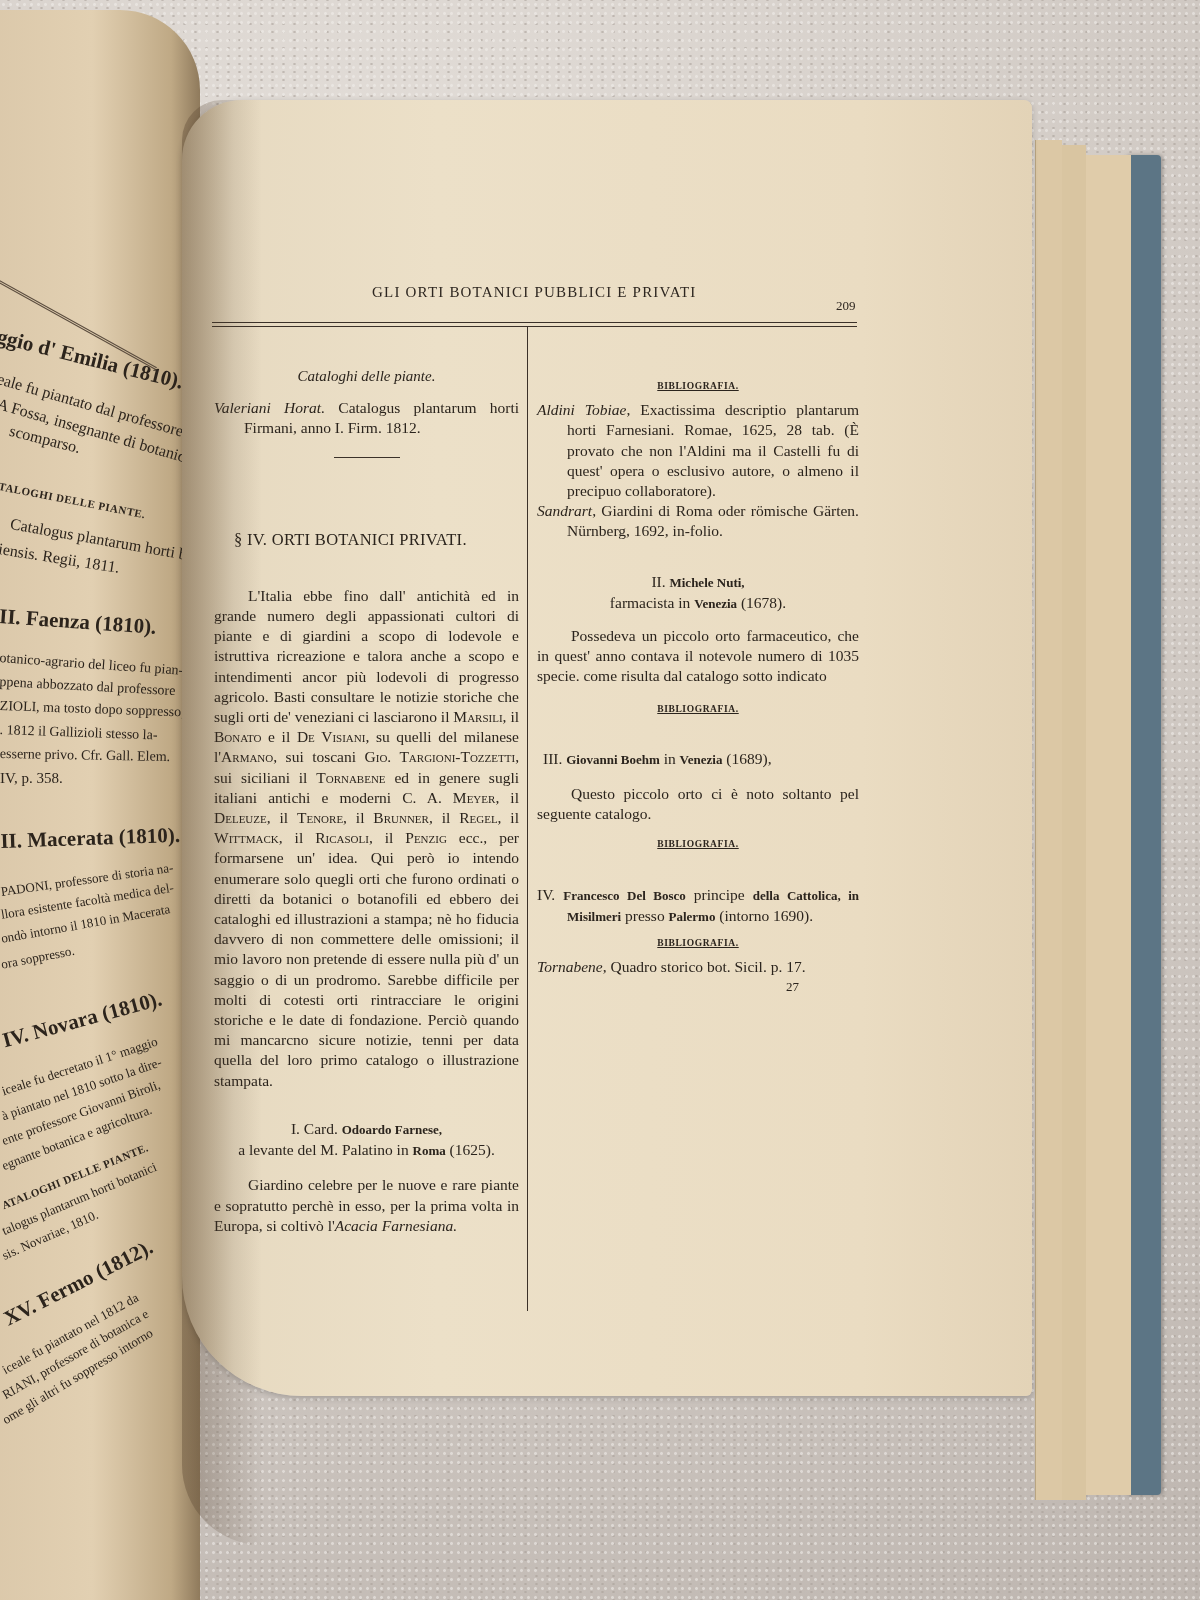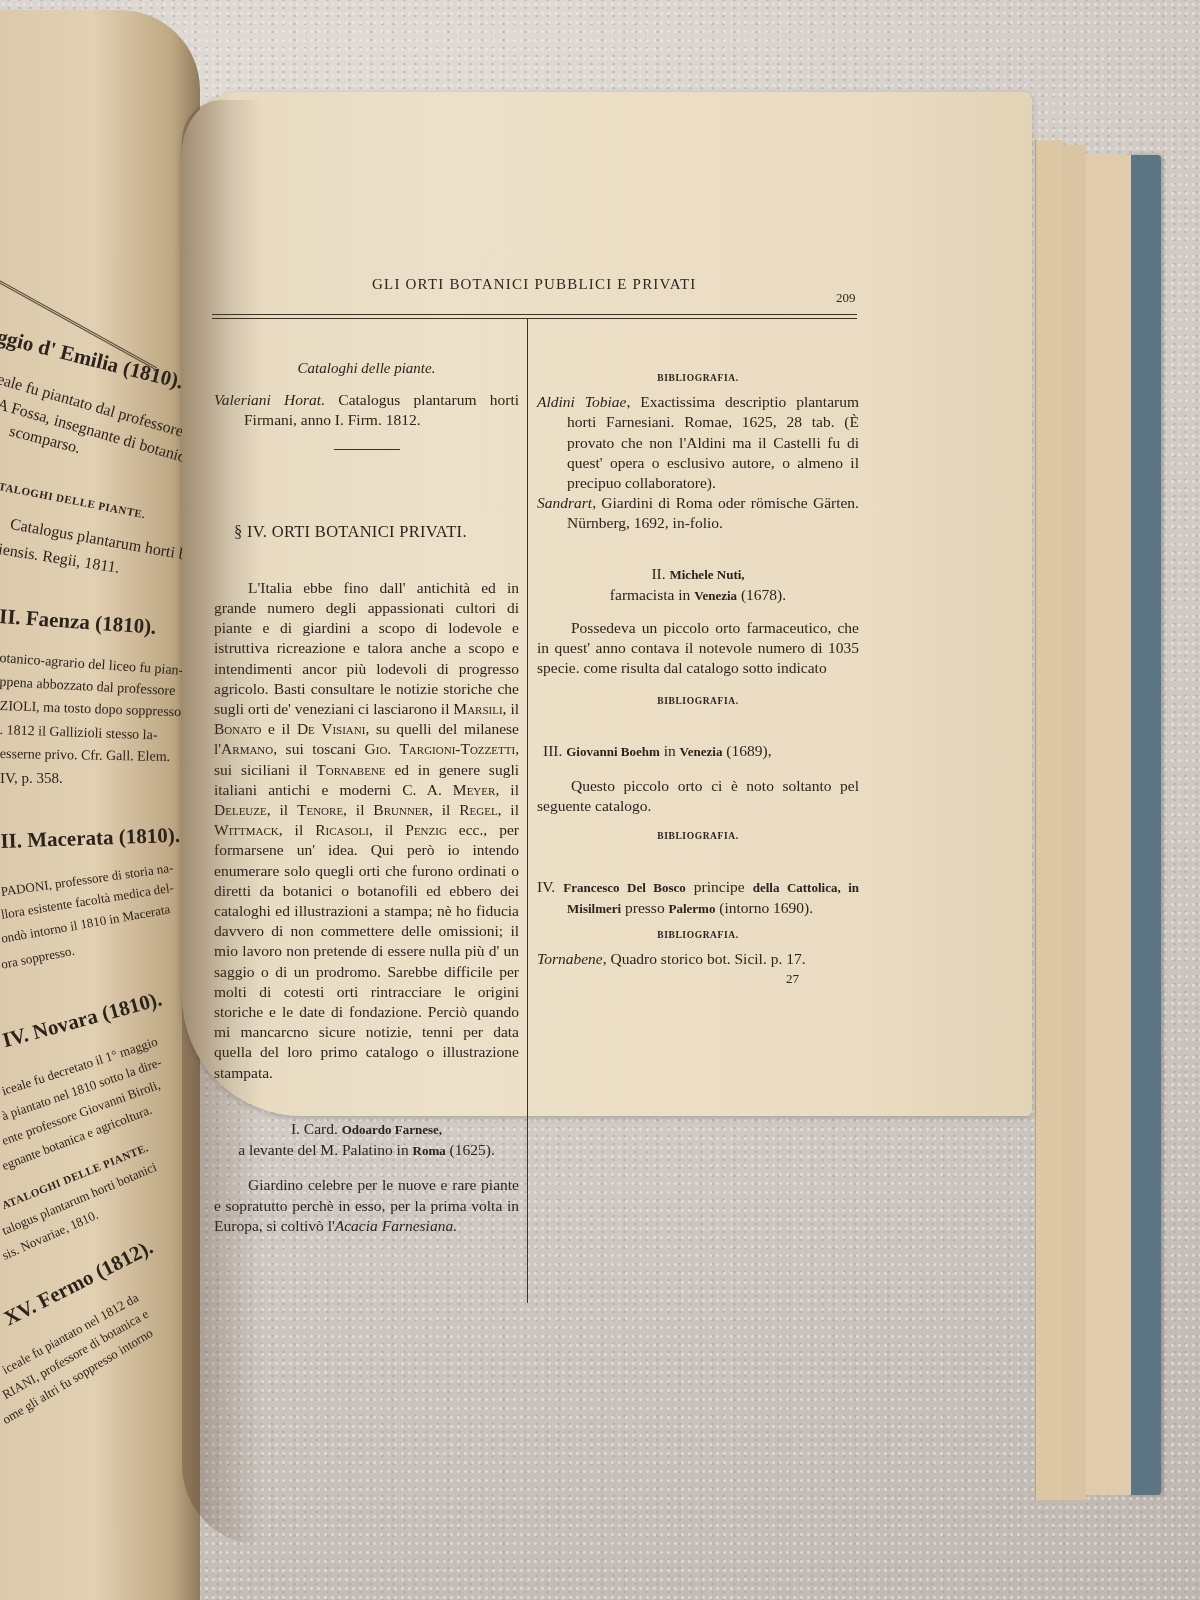--- a/index.html
+++ b/index.html
@@ -40,21 +40,21 @@
   .left-rule {
     position:absolute; left:30px; top:265px; width:190px; height:0;
     border-top:3px double #5a4c3e; transform: rotate(29deg); transform-origin:left;
   }
   .left-text { position:absolute; left:40px; width:200px; font-size:16px; line-height:1.1; color:#2c241c; transform-origin:left top; white-space:nowrap; }
   .left-text.h { font-weight:bold; font-size:21px; }
   .left-text.sc { font-size:11px; letter-spacing:.5px; font-weight:bold; }
 
   
   .page {
-    position:absolute; left:182px; top:92px; width:850px; height:1024px;
+    position:absolute; left:182px; top:100px; width:850px; height:1296px;
     background: linear-gradient(90deg, #cbb99a 0%, #e7dac1 6%, #ece0c8 30%, #eadcc2 80%, #e3d3b7 100%);
     border-radius: 60px 8px 6px 120px;
     box-shadow: 0 2px 6px rgba(0,0,0,.2);
   }
   .running-head {
     position:absolute; left:190px; top:184px; width:300px;
     font-size:15px; letter-spacing:1.2px; color:#2d2620; white-space:nowrap;
   }
   .page-number { position:absolute; left:654px; top:198px; font-size:13px; color:#2d2620; }
   .head-rule {
@@ -67,21 +67,21 @@
   .col.left { left:32px; top:258px; width:305px; }
   .col.right { left:355px; top:270px; width:322px; }
 
   p { margin:0; text-align:justify; }
   .indent { text-indent:34px; }
   .hang { padding-left:30px; text-indent:-30px; }
   .center { text-align:center; }
   .it { font-style:italic; }
   .b { font-weight:bold; font-size:13px; }
   .sc { font-variant: small-caps; }
-  .biblio { font-size:9.5px; font-weight:bold; letter-spacing:.6px; text-align:center; margin:6px 0 4px; }
+  .biblio { font-size:9.5px; font-weight:bold; letter-spacing:.6px; text-align:center; margin:6px 0 4px;text-decoration:underline; }
   .section-title { font-size:16.5px; letter-spacing:.3px; margin:72px 0 36px 20px; }
   .short-rule { width:66px; height:1px; background:#3b3129; margin:18px auto 0; }
   .sig { text-align:right; padding-right:60px; font-size:13px; }
   .dark { position:absolute; left:182px; top:100px; width:80px; height:1445px;
           background: linear-gradient(90deg, rgba(80,60,40,.35), rgba(80,60,40,0)); border-radius:60px 0 0 120px; }
 </style>
 </head>
 <body>
 
 <div class="carpet"></div>
@@ -135,21 +135,21 @@
     <p class="center it" style="margin:8px 0 12px;font-size:15px;">Cataloghi delle piante.</p>
     <p class="hang">
       <span class="it">Valeriani Horat.</span><span> Catalogus plantarum horti Firmani, anno I. Firm. 1812.</span>
     </p>
     <div class="short-rule"></div>
 
     <p class="section-title">§ IV. ORTI BOTANICI PRIVATI.</p>
 
     <p class="indent"><span>L'Italia ebbe fino dall' antichità ed in grande numero degli appassionati cultori di piante e di giardini a scopo di lodevole e istruttiva ricreazione e talora anche a scopo e intendimenti ancor più lodevoli di progresso agricolo. Basti consultare le notizie storiche che sugli orti de' veneziani ci lasciarono il </span><span class="sc">Marsili</span><span>, il </span><span class="sc">Bonato</span><span> e il </span><span class="sc">De Visiani</span><span>, su quelli del milanese l'</span><span class="sc">Armano</span><span>, sui toscani </span><span class="sc">Gio. Targioni-Tozzetti</span><span>, sui siciliani il </span><span class="sc">Tornabene</span><span> ed in genere sugli italiani antichi e moderni </span><span class="sc">C. A. Meyer</span><span>, il </span><span class="sc">Deleuze</span><span>, il </span><span class="sc">Tenore</span><span>, il </span><span class="sc">Brunner</span><span>, il </span><span class="sc">Regel</span><span>, il </span><span class="sc">Wittmack</span><span>, il </span><span class="sc">Ricasoli</span><span>, il </span><span class="sc">Penzig</span><span> ecc., per formarsene un' idea. Qui però io intendo enumerare solo quegli orti che furono ordinati o diretti da botanici o botanofili ed ebbero dei cataloghi ed illustrazioni a stampa; nè ho fiducia davvero di non commettere delle omissioni; il mio lavoro non pretende di essere nulla più d' un saggio o di un prodromo. Sarebbe difficile per molti di cotesti orti rintracciare le origini storiche e le date di fondazione. Perciò quando mi mancarcno sicure notizie, tenni per data quella del loro primo catalogo o illustrazione stampata.</span></p>
 
-    <p class="center" style="margin-top:36px;">
+    <p class="center" style="margin-top:28px;">
       <span>I. Card. </span><span class="b">Odoardo Farnese,</span>
     </p>
     <p class="center">
       <span>a levante del M. Palatino in </span><span class="b">Roma</span><span> (1625).</span>
     </p>
     <p class="indent" style="margin-top:14px;">
       <span>Giardino celebre per le nuove e rare piante e sopratutto perchè in esso, per la prima volta in Europa, si coltivò l'</span><span class="it">Acacia Farnesiana.</span>
     </p>
   </div>
 

